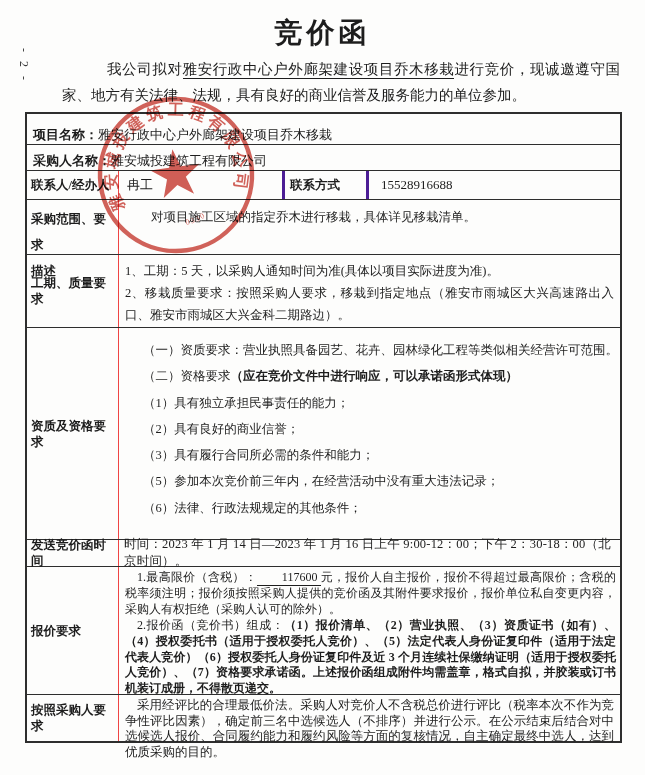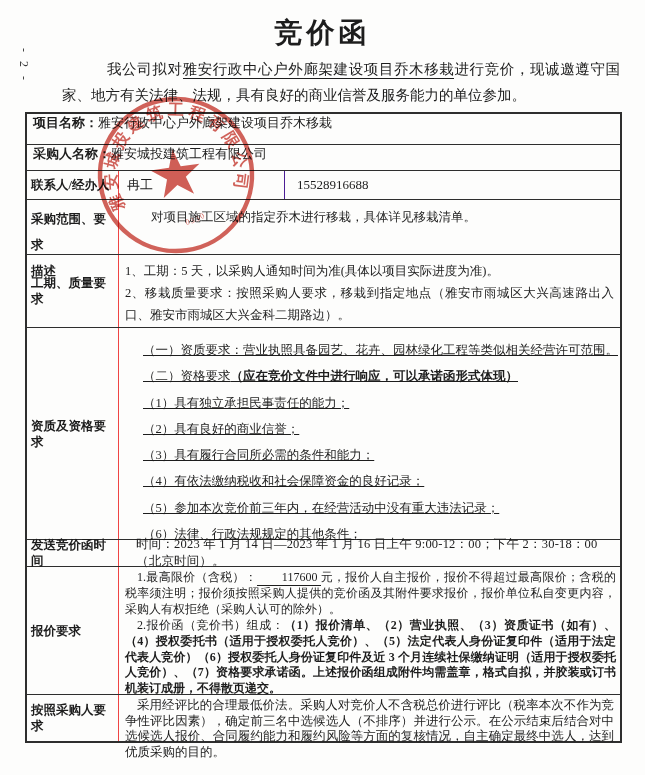--- a/index.html
+++ b/index.html
@@ -30,35 +30,35 @@
   }
   .row{display:flex;box-sizing:border-box;border-top:1px solid #2e2e2e;}
   .row:first-child{border-top:none;}
   .cell{box-sizing:border-box;}
   .lbl{
     width:92px;flex:0 0 92px;border-right:1px solid #ef4444;
     font-weight:bold;display:flex;flex-direction:column;justify-content:center;
     padding-left:4px;font-size:12.5px;line-height:16px;
   }
   .val{flex:1 1 auto;min-width:0;}
-  .inline-row{display:flex;align-items:flex-start;padding-left:6px;}
+  .inline-row{display:flex;align-items:flex-end;padding-left:6px;}
   .inline-row b{font-size:13px;}
   .h30{height:30px;} .h26{height:26px;} .h29{height:29px;}
   .h55{height:55px;} .h73{height:73px;} .h212{height:212px;}
   .h27{height:27px;} .h128{height:128px;} .h47{height:47px;}
   .ccell{display:flex;align-items:center;padding-left:8px;}
-  .bdr{border-right:1px solid #4c1d95;}
+  .bdr{border-right:3px solid #4c1d95;}
   .w164{width:166px;flex:0 0 166px;}
   .w84{width:84px;flex:0 0 84px;font-weight:bold;display:flex;align-items:center;padding-left:5px;font-size:12.5px;}
   .scope-lbl{justify-content:flex-start;padding-top:6px;line-height:26px;}
   .scope-val{display:flex;align-items:flex-start;padding:9px 6px 0 6px;text-indent:26px;font-size:12.5px;}
   .sched-val{padding:5px 6px 0 6px;font-size:12.5px;line-height:22px;text-align:justify;}
-  .qual-val{padding:9px 8px 0 24px;font-size:12.5px;text-decoration:underline;}
+  .qual-val{padding:9px 8px 0 24px;font-size:12.5px;}
   .qual-val div{line-height:26.3px;white-space:nowrap;}
-  .time-val{display:flex;align-items:center;padding-left:5px;font-size:12.5px;letter-spacing:0.2px;margin-left:12px;}
+  .time-val{display:flex;align-items:center;padding-left:5px;font-size:12.5px;letter-spacing:0.2px;}
   .quote-val{padding:3px 4px 0 6px;font-size:12px;line-height:15.9px;text-align:justify;}
   .quote-val p{margin:0;text-indent:12px;}
   .sel-val{padding:3px 6px 0 6px;font-size:12.5px;line-height:15.6px;text-align:justify;text-indent:12px;}
 
   
   .stamp{
     position:absolute;left:91px;top:90px;width:170px;height:170px;
     mix-blend-mode:multiply;opacity:.9;pointer-events:none;
     transform:rotate(-8deg);
   }
@@ -85,20 +85,21 @@
     <div class="row h26">
       <div class="cell val inline-row">
         <b>采购人名称：</b>
         <span>雅安城投建筑工程有限公司</span>
       </div>
     </div>
 
     <div class="row h29">
       <div class="cell lbl">联系人/经办人</div>
       <div class="cell w164 bdr ccell">冉工</div>
+      <div class="cell w84 bdr">联系方式</div>
       <div class="cell val ccell" style="padding-left:12px;">15528916688</div>
     </div>
 
     <div class="row h55">
       <div class="cell lbl scope-lbl">
         <span>采购范围、要求</span>
         <span>描述</span>
       </div>
       <div class="cell val scope-val">对项目施工区域的指定乔木进行移栽，具体详见移栽清单。</div>
     </div>
@@ -112,21 +113,20 @@
     </div>
 
     <div class="row h212">
       <div class="cell lbl">资质及资格要求</div>
       <div class="cell val qual-val">
         <div>（一）资质要求：营业执照具备园艺、花卉、园林绿化工程等类似相关经营许可范围。</div>
         <div><span>（二）资格要求</span><b>（应在竞价文件中进行响应，可以承诺函形式体现）</b></div>
         <div>（1）具有独立承担民事责任的能力；</div>
         <div>（2）具有良好的商业信誉；</div>
         <div>（3）具有履行合同所必需的条件和能力；</div>
-        <div>（4）有依法缴纳税收和社会保障资金的良好记录；</div>
         <div>（5）参加本次竞价前三年内，在经营活动中没有重大违法记录；</div>
         <div>（6）法律、行政法规规定的其他条件；</div>
       </div>
     </div>
 
     <div class="row h27">
       <div class="cell lbl">发送竞价函时间</div>
       <div class="cell val time-val">时间：2023 年 1 月 14 日—2023 年 1 月 16 日上午 9:00-12：00；下午 2：30-18：00（北京时间）。</div>
     </div>
 

